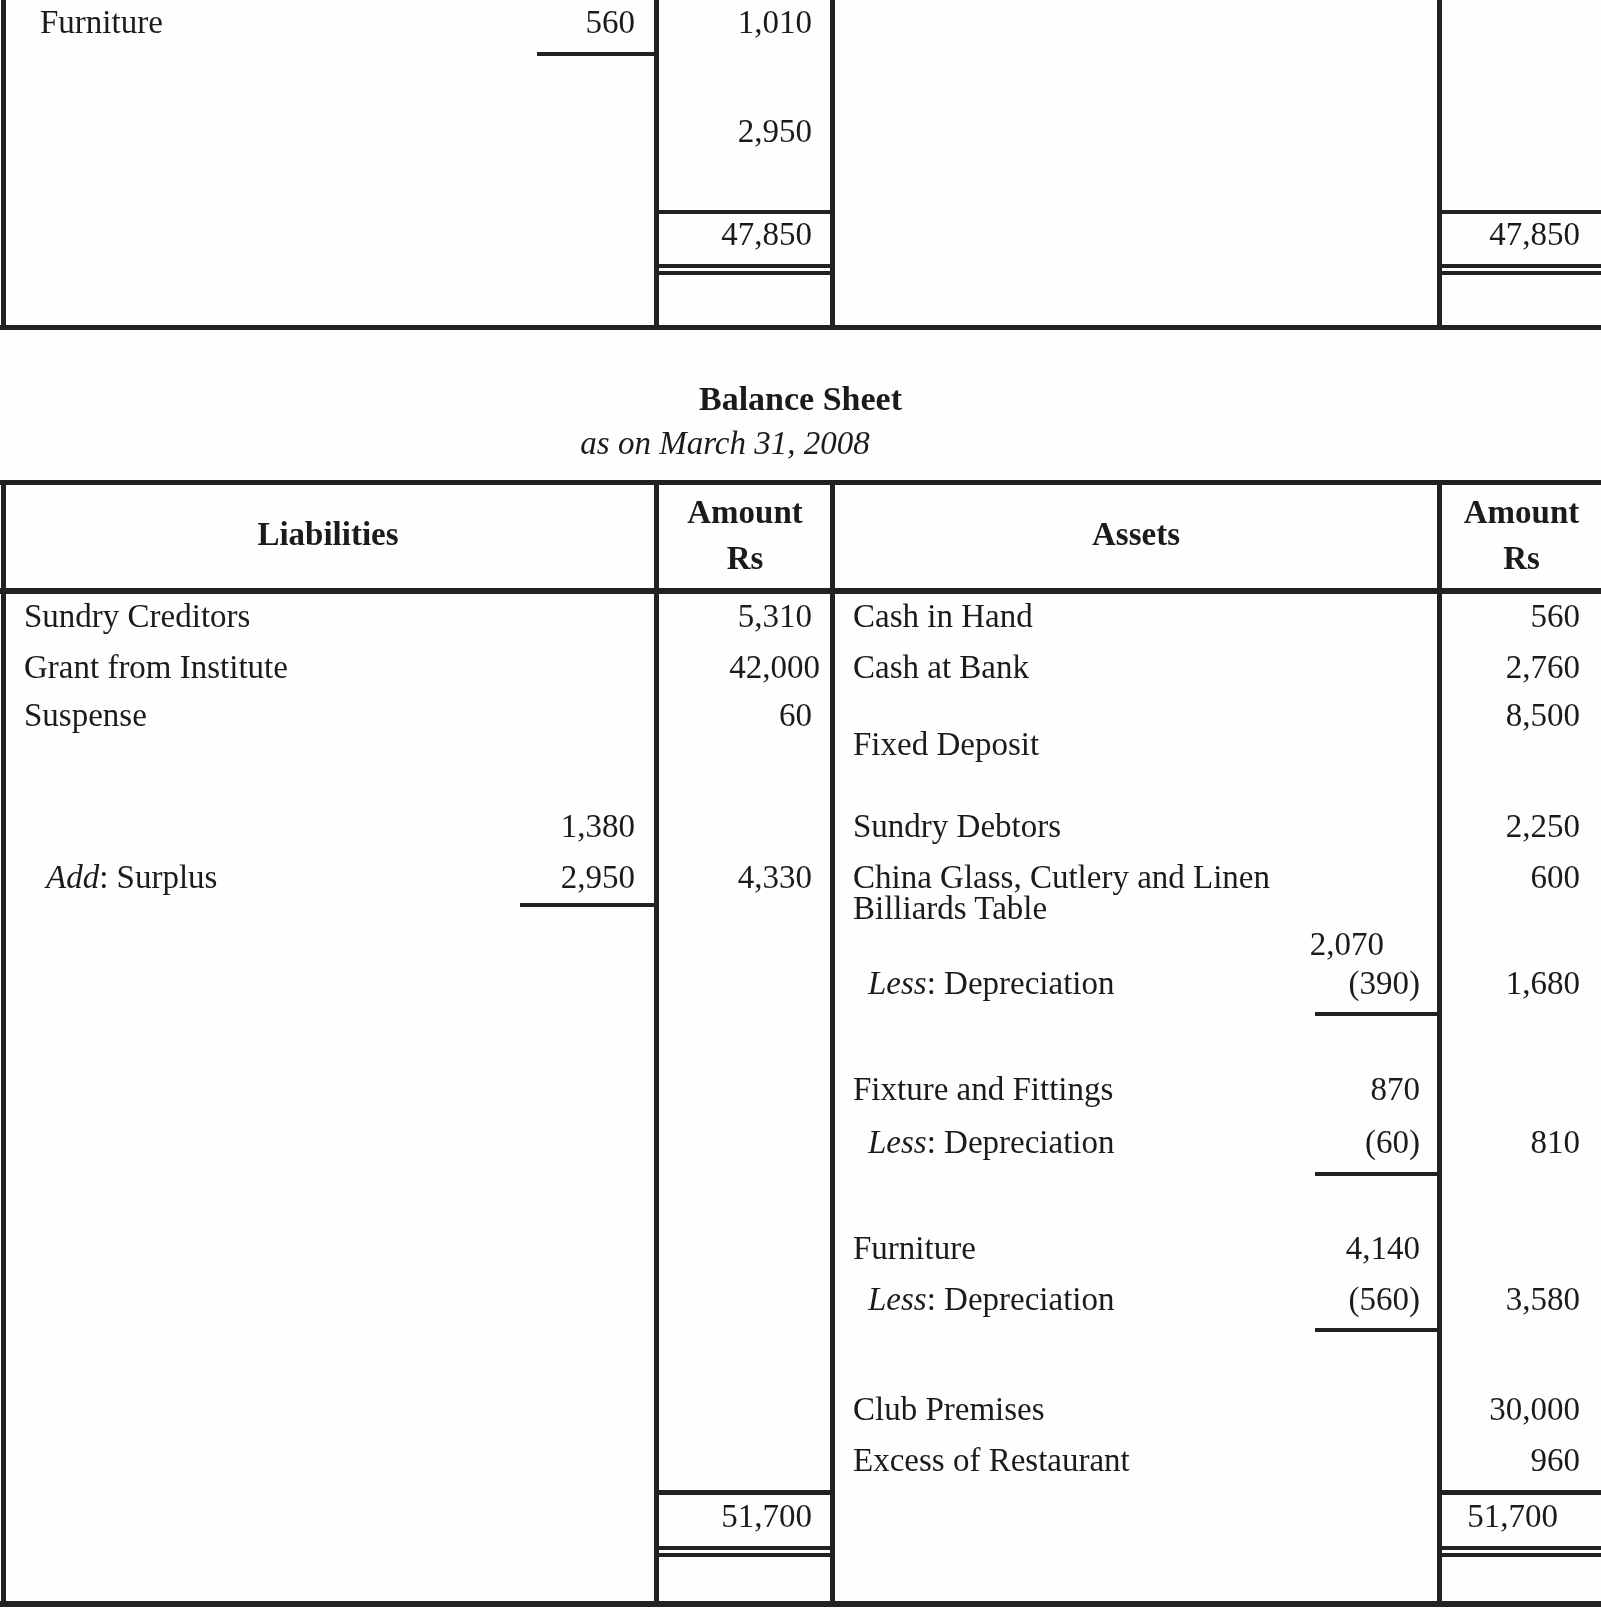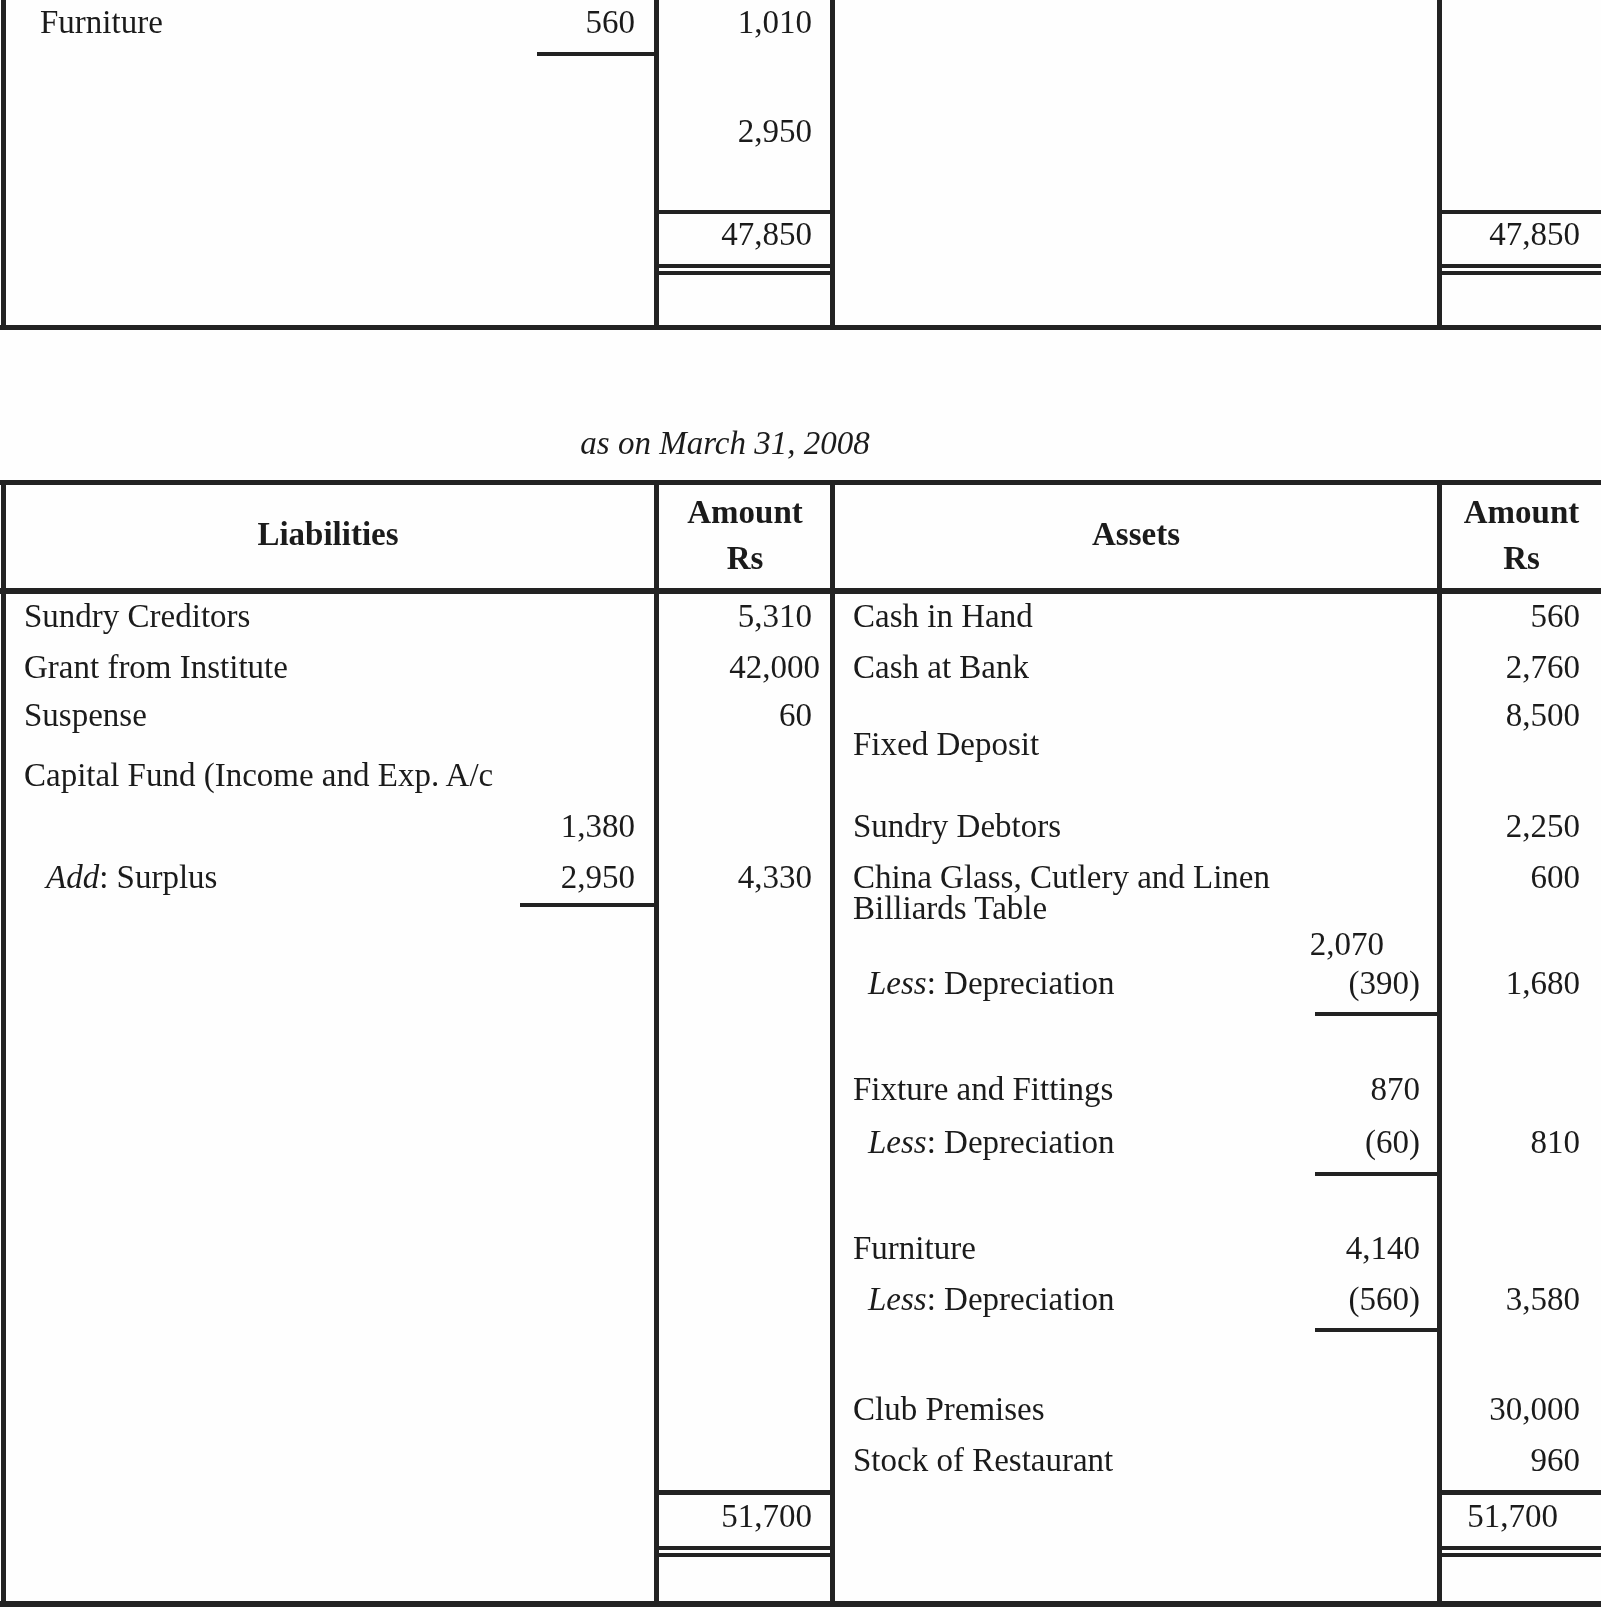--- a/index.html
+++ b/index.html
@@ -33,20 +33,21 @@
 
   <div class="hl" style="left:659px;top:210px;width:172px;height:4px;"></div>
   <div class="hl" style="left:1442px;top:210px;width:159px;height:4px;"></div>
   <div class="t n" style="left:660px;top:214px;width:152px;">47,850</div>
   <div class="t n" style="left:1443px;top:214px;width:137px;">47,850</div>
   <div class="hl" style="left:659px;top:264px;width:172px;height:4px;"></div>
   <div class="hl" style="left:659px;top:271px;width:172px;height:4px;"></div>
   <div class="hl" style="left:1442px;top:264px;width:159px;height:4px;"></div>
   <div class="hl" style="left:1442px;top:271px;width:159px;height:4px;"></div>
 
+  <div class="t c b title" style="left:0;top:379px;width:1601px;">Balance Sheet</div>
   <div class="t c i" style="left:0;top:423px;width:1450px;">as on March 31, 2008</div>
 
   <div class="hl" style="left:0;top:480px;width:1601px;height:5px;"></div>
   <div class="hl" style="left:0;top:588px;width:1601px;height:6px;"></div>
   <div class="hl" style="left:0;top:1601px;width:1601px;height:6px;"></div>
   <div class="vl" style="left:1px;top:480px;width:5px;height:1126px;"></div>
   <div class="vl" style="left:654px;top:480px;width:5px;height:1126px;"></div>
   <div class="vl" style="left:830px;top:480px;width:5px;height:1126px;"></div>
   <div class="vl" style="left:1437px;top:480px;width:5px;height:1126px;"></div>
 
@@ -56,21 +57,20 @@
   <div class="t c b" style="left:835px;top:514px;width:602px;">Assets</div>
   <div class="t c b" style="left:1442px;top:492px;width:159px;">Amount</div>
   <div class="t c b" style="left:1442px;top:538px;width:159px;">Rs</div>
 
   <div class="t" style="left:24px;top:596px;">Sundry Creditors</div>
   <div class="t n" style="left:660px;top:596px;width:152px;">5,310</div>
   <div class="t" style="left:24px;top:647px;">Grant from Institute</div>
   <div class="t n" style="left:660px;top:647px;width:152px;padding-left:8px;">42,000</div>
   <div class="t" style="left:24px;top:695px;">Suspense</div>
   <div class="t n" style="left:660px;top:695px;width:152px;">60</div>
-  <div class="t" style="left:24px;top:755px;">Capital Fund (Income and Exp. A/c</div>
   <div class="t n" style="left:450px;top:806px;width:185px;">1,380</div>
   <div class="t" style="left:46px;top:857px;"><span class="i">Add</span><span>: Surplus</span></div>
   <div class="t n" style="left:450px;top:857px;width:185px;">2,950</div>
   <div class="t n" style="left:660px;top:857px;width:152px;">4,330</div>
   <div class="hl" style="left:520px;top:903px;width:136px;height:4px;"></div>
 
   <div class="t" style="left:853px;top:596px;">Cash in Hand</div>
   <div class="t n" style="left:1443px;top:596px;width:137px;">560</div>
   <div class="t" style="left:853px;top:647px;">Cash at Bank</div>
   <div class="t n" style="left:1443px;top:647px;width:137px;">2,760</div>
@@ -97,21 +97,21 @@
 
   <div class="t" style="left:853px;top:1228px;">Furniture</div>
   <div class="t n" style="left:1240px;top:1228px;width:180px;">4,140</div>
   <div class="t" style="left:868px;top:1279px;"><span class="i">Less</span><span>: Depreciation</span></div>
   <div class="t n" style="left:1240px;top:1279px;width:180px;">(560)</div>
   <div class="t n" style="left:1443px;top:1279px;width:137px;">3,580</div>
   <div class="hl" style="left:1315px;top:1328px;width:124px;height:4px;"></div>
 
   <div class="t" style="left:853px;top:1389px;">Club Premises</div>
   <div class="t n" style="left:1443px;top:1389px;width:137px;">30,000</div>
-  <div class="t" style="left:853px;top:1440px;">Stock of Restaurant</div>
+  <div class="t" style="left:853px;top:1440px;">Excess of Restaurant</div>
   <div class="t n" style="left:1443px;top:1440px;width:137px;">960</div>
 
   <div class="hl" style="left:659px;top:1490px;width:172px;height:5px;"></div>
   <div class="hl" style="left:1442px;top:1490px;width:159px;height:5px;"></div>
   <div class="t n" style="left:660px;top:1496px;width:152px;">51,700</div>
   <div class="t n" style="left:1443px;top:1496px;width:115px;">51,700</div>
   <div class="hl" style="left:659px;top:1546px;width:172px;height:4px;"></div>
   <div class="hl" style="left:659px;top:1553px;width:172px;height:4px;"></div>
   <div class="hl" style="left:1442px;top:1546px;width:159px;height:4px;"></div>
   <div class="hl" style="left:1442px;top:1553px;width:159px;height:4px;"></div>

